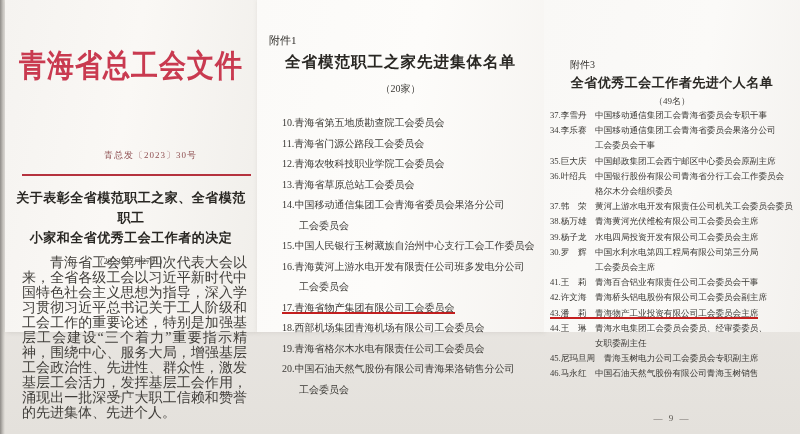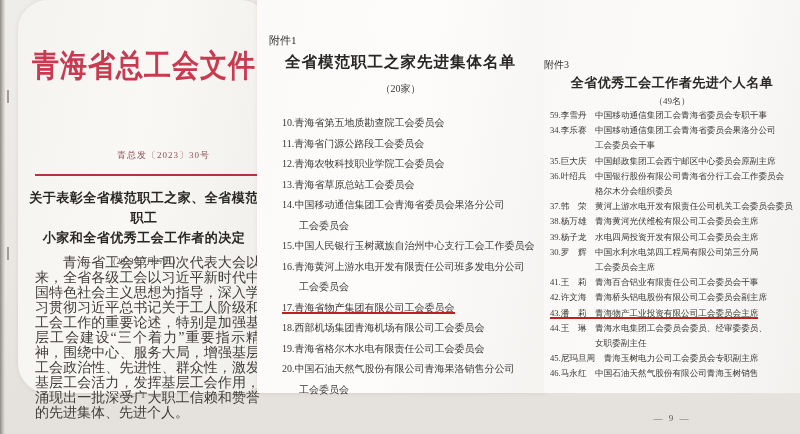--- a/index.html
+++ b/index.html
@@ -10,26 +10,25 @@
   }
   .canvas {
     position:relative; width:800px; height:434px;
     background:linear-gradient(180deg,#efedea 0%,#eae7e3 60%,#e4e1dc 100%);
   }
   .edge-strip {
     position:absolute; left:0; top:0; width:5px; height:100%;
     background:linear-gradient(90deg,#8e8b87 0%,#c8c5c0 60%,#e4e1dc 100%);
   }
   .reg-mark { position:absolute; left:7px; width:2px; height:13px; background:#a29e96; }
-  .page { position:absolute; top:0; height:393px; }
+  .page { position:absolute; top:0; height:332px; }
   .page1 {
-    left:18px; width:252px;
+    left:5px; width:252px;
     background:linear-gradient(100deg,#f5f3f0 0%,#faf8f5 45%,#f0eeea 100%);
     box-shadow:1px 0 5px rgba(95,90,82,.18);
-    border-radius:30px;
   }
   .page2 {
     left:257px; width:287px;
     background:linear-gradient(100deg,#fbfaf8 0%,#fdfcfa 50%,#f5f3f0 100%);
     box-shadow:1px 0 5px rgba(95,90,82,.15);
   }
   .page3 {
     left:544px; width:256px;
     background:linear-gradient(100deg,#f9f8f6 0%,#fbfaf8 55%,#f3f1ee 100%);
   }
@@ -50,21 +49,21 @@
     font-size:14px; line-height:15px; text-align:justify; text-indent:2em;
     color:#403e3a;
   }
   .pageno { font-size:9px; color:#5a5751; letter-spacing:2px; }
   .p1-pageno { top:390px; }
   .p3-pageno { top:413px; }
 
   
   .att-label { position:absolute; font-size:11px; color:#33312d; }
   .p2-att { left:12px; top:33px; }
-  .p3-att { left:0; top:58px; font-size:10px; }
+  .p3-att { left:26px; top:58px; font-size:10px; }
   .p2title { top:52px; font-size:15.5px; font-weight:bold; color:#292723; letter-spacing:1px; }
   .p2count { top:82px; font-size:10px; color:#3c3a36; }
   .p3title { top:74px; font-size:13px; font-weight:bold; color:#2b2925; letter-spacing:.5px; }
   .p3count { top:95px; font-size:9px; color:#3c3a36; }
 
   .list { position:absolute; color:#3a3834; }
   .p2list { top:113px; left:25px; right:3px; font-size:10px; line-height:20.5px; white-space:nowrap; }
   .p2list .cont { padding-left:17px; }
   .p3list { top:108px; left:6px; right:1px; font-size:8.6px; line-height:15.2px; white-space:nowrap; }
   .p3list .cont { padding-left:45px; }
@@ -140,21 +139,21 @@
         </div>
       </div>
   </div>
 
   <div class="page page3">
     <div class="att-label p3-att">附件3</div>
     <div class="abs center p3title">全省优秀工会工作者先进个人名单</div>
     <div class="abs center p3count">（49名）</div>
     <div class="list p3list">
         <div class="list-item">
-          <div class="line"><span>59.李雪丹　中国移动通信集团工会青海省委员会专职干事</span></div>
+          <div class="line"><span>37.李雪丹　中国移动通信集团工会青海省委员会专职干事</span></div>
         </div>
         <div class="list-item">
           <div class="line"><span>34.李乐赛　中国移动通信集团工会青海省委员会果洛分公司</span></div>
           <div class="line cont"><span>工会委员会干事</span></div>
         </div>
         <div class="list-item">
           <div class="line"><span>35.巨大庆　中国邮政集团工会西宁邮区中心委员会原副主席</span></div>
         </div>
         <div class="list-item">
           <div class="line"><span>36.叶绍兵　中国银行股份有限公司青海省分行工会工作委员会</span></div>

